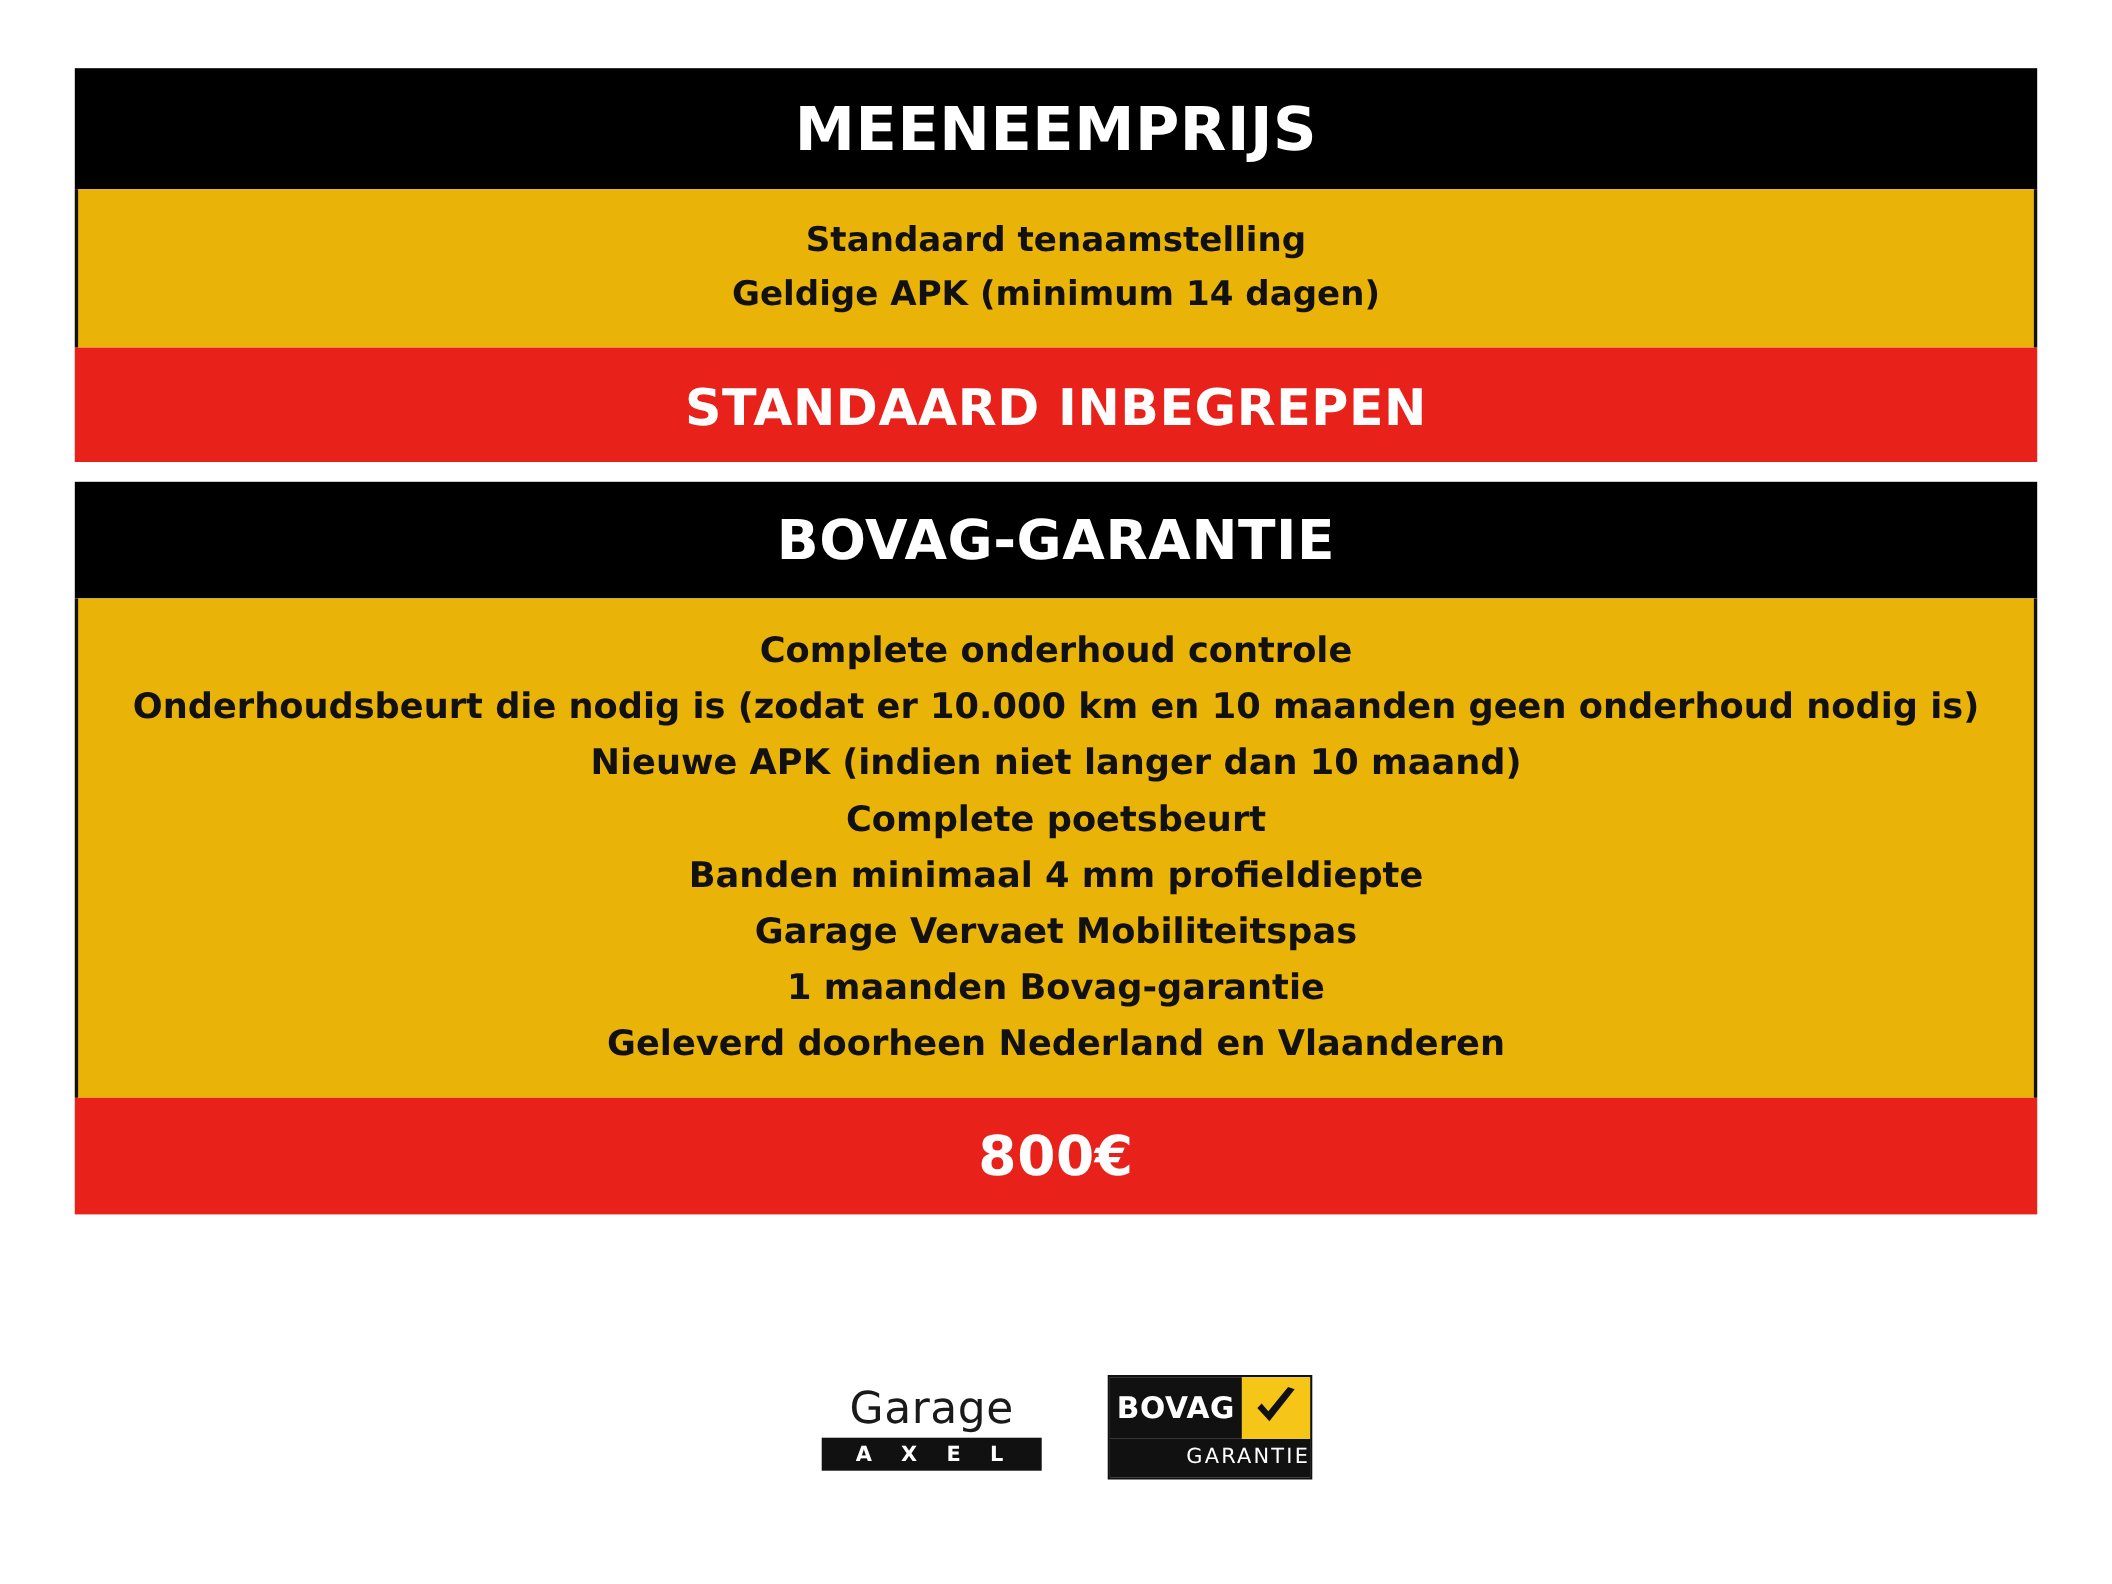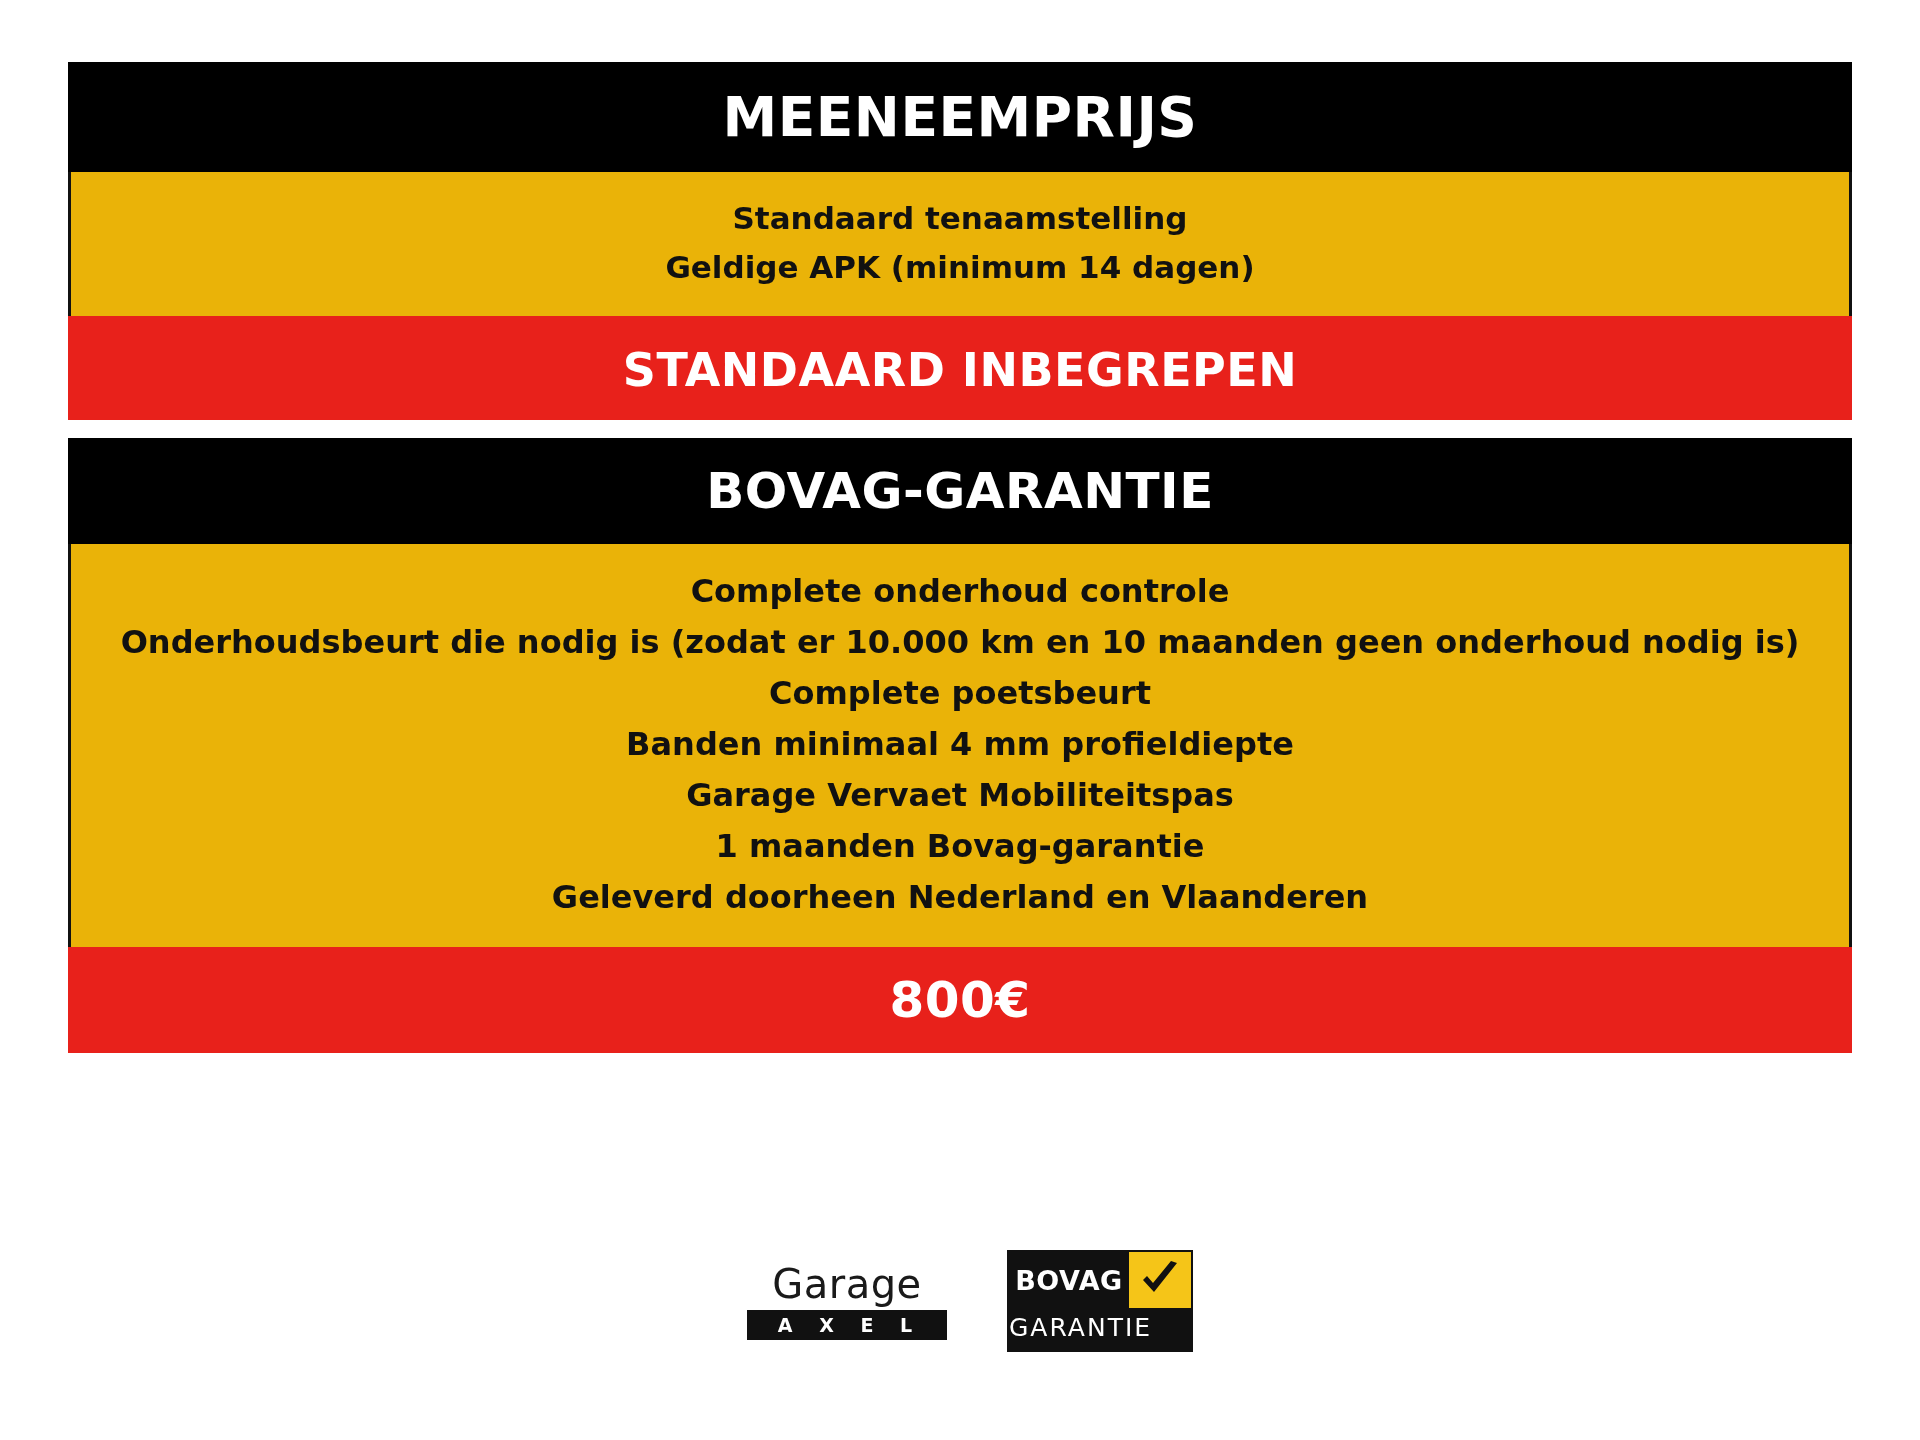--- a/index.html
+++ b/index.html
@@ -158,23 +158,23 @@
     width: 62px;
     display: flex;
     align-items: center;
     justify-content: center;
     position: relative;
   }
   .bovag-check svg { display: block; }
   .bovag-bottom {
     background: #111111;
     color: #ffffff;
-    font-size: 25px;
+    font-size: 19px;
     letter-spacing: 2px;
-    text-align: left;
+    text-align: right;
     padding: 5px 0 8px 0;
     font-weight: normal;
   }
 </style>
 </head>
 <body>
 
 <div class="page">
 
   <div class="sheet">
@@ -188,20 +188,21 @@
 
     <div class="block bar-red title-lg">STANDAARD INBEGREPEN</div>
 
     <div class="gap-14"></div>
 
     <div class="block bar-black title-md">BOVAG-GARANTIE</div>
 
     <div class="block panel-white lines big">
       <div class="line">Complete onderhoud controle</div>
       <div class="line">Onderhoudsbeurt die nodig is (zodat er 10.000 km en 10 maanden geen onderhoud nodig is)</div>
+      <div class="line">Nieuwe APK (indien niet langer dan 10 maand)</div>
       <div class="line">Complete poetsbeurt</div>
       <div class="line">Banden minimaal 4 mm profieldiepte</div>
       <div class="line">Garage Vervaet Mobiliteitspas</div>
       <div class="line">1 maanden Bovag-garantie</div>
       <div class="line">Geleverd doorheen Nederland en Vlaanderen</div>
     </div>
 
     <div class="block bar-red price">800€</div>
 
   </div>

